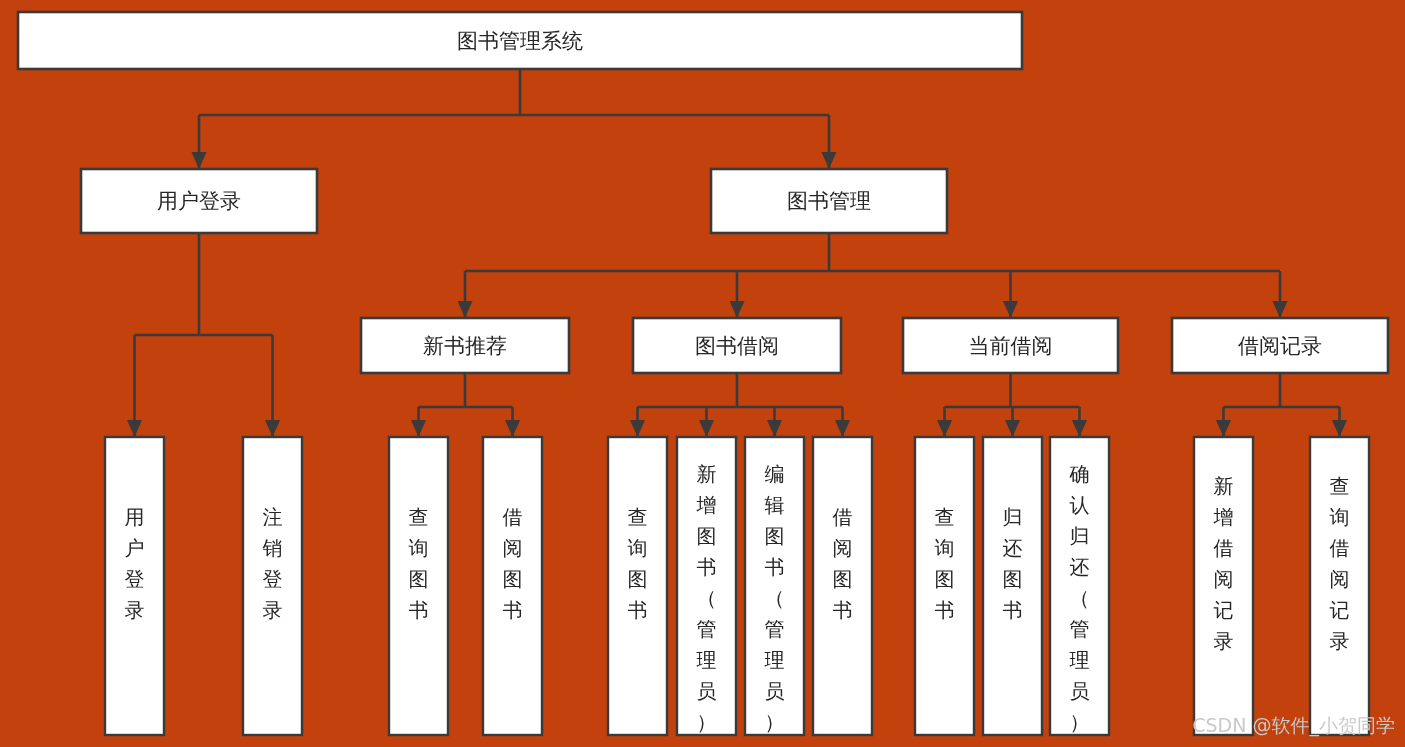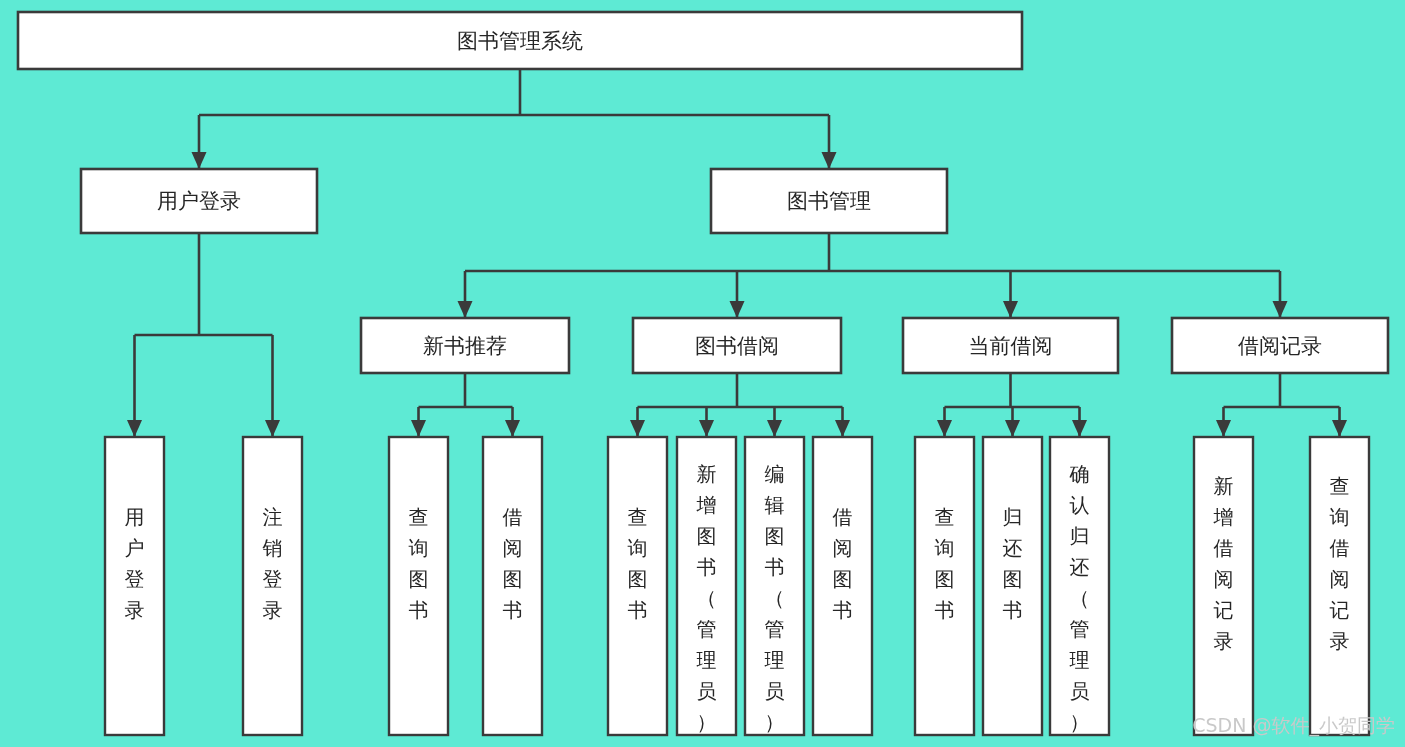--- a/index.html
+++ b/index.html
@@ -7,21 +7,21 @@
     padding: 0;
     background: #ffffff;
   }
   body {
     font-family: "DejaVu Sans", "Liberation Sans", sans-serif;
   }
   #diagram-root {
     position: relative;
     width: 1405px;
     height: 747px;
-    background: #5eead4;
+    background: #c2410c;
     overflow: hidden;
   }
   svg#flow {
     position: absolute;
     left: 0;
     top: 0;
     width: 1405px;
     height: 747px;
     display: block;
   }

